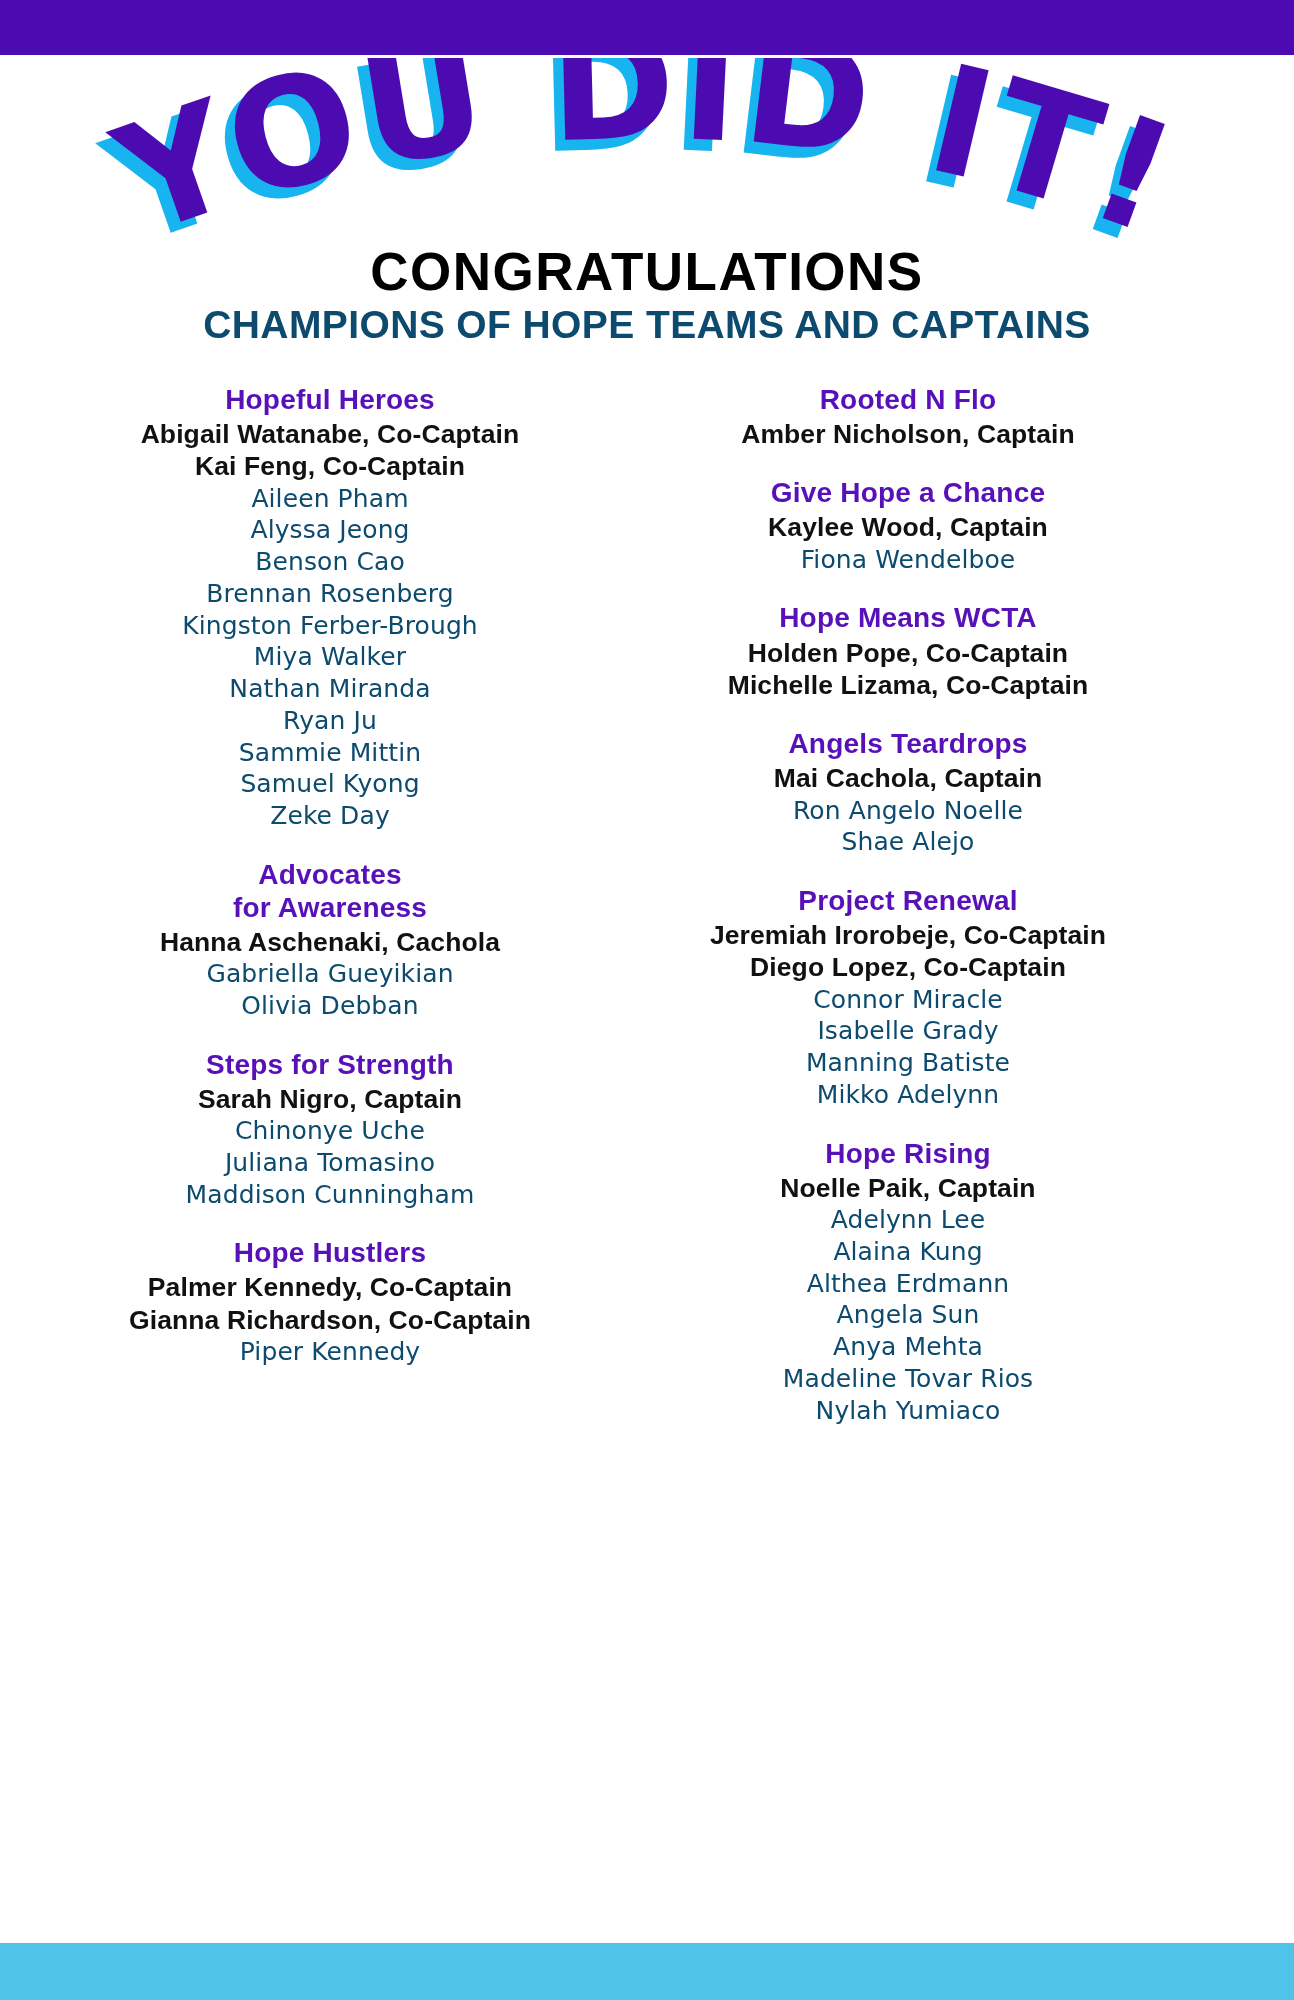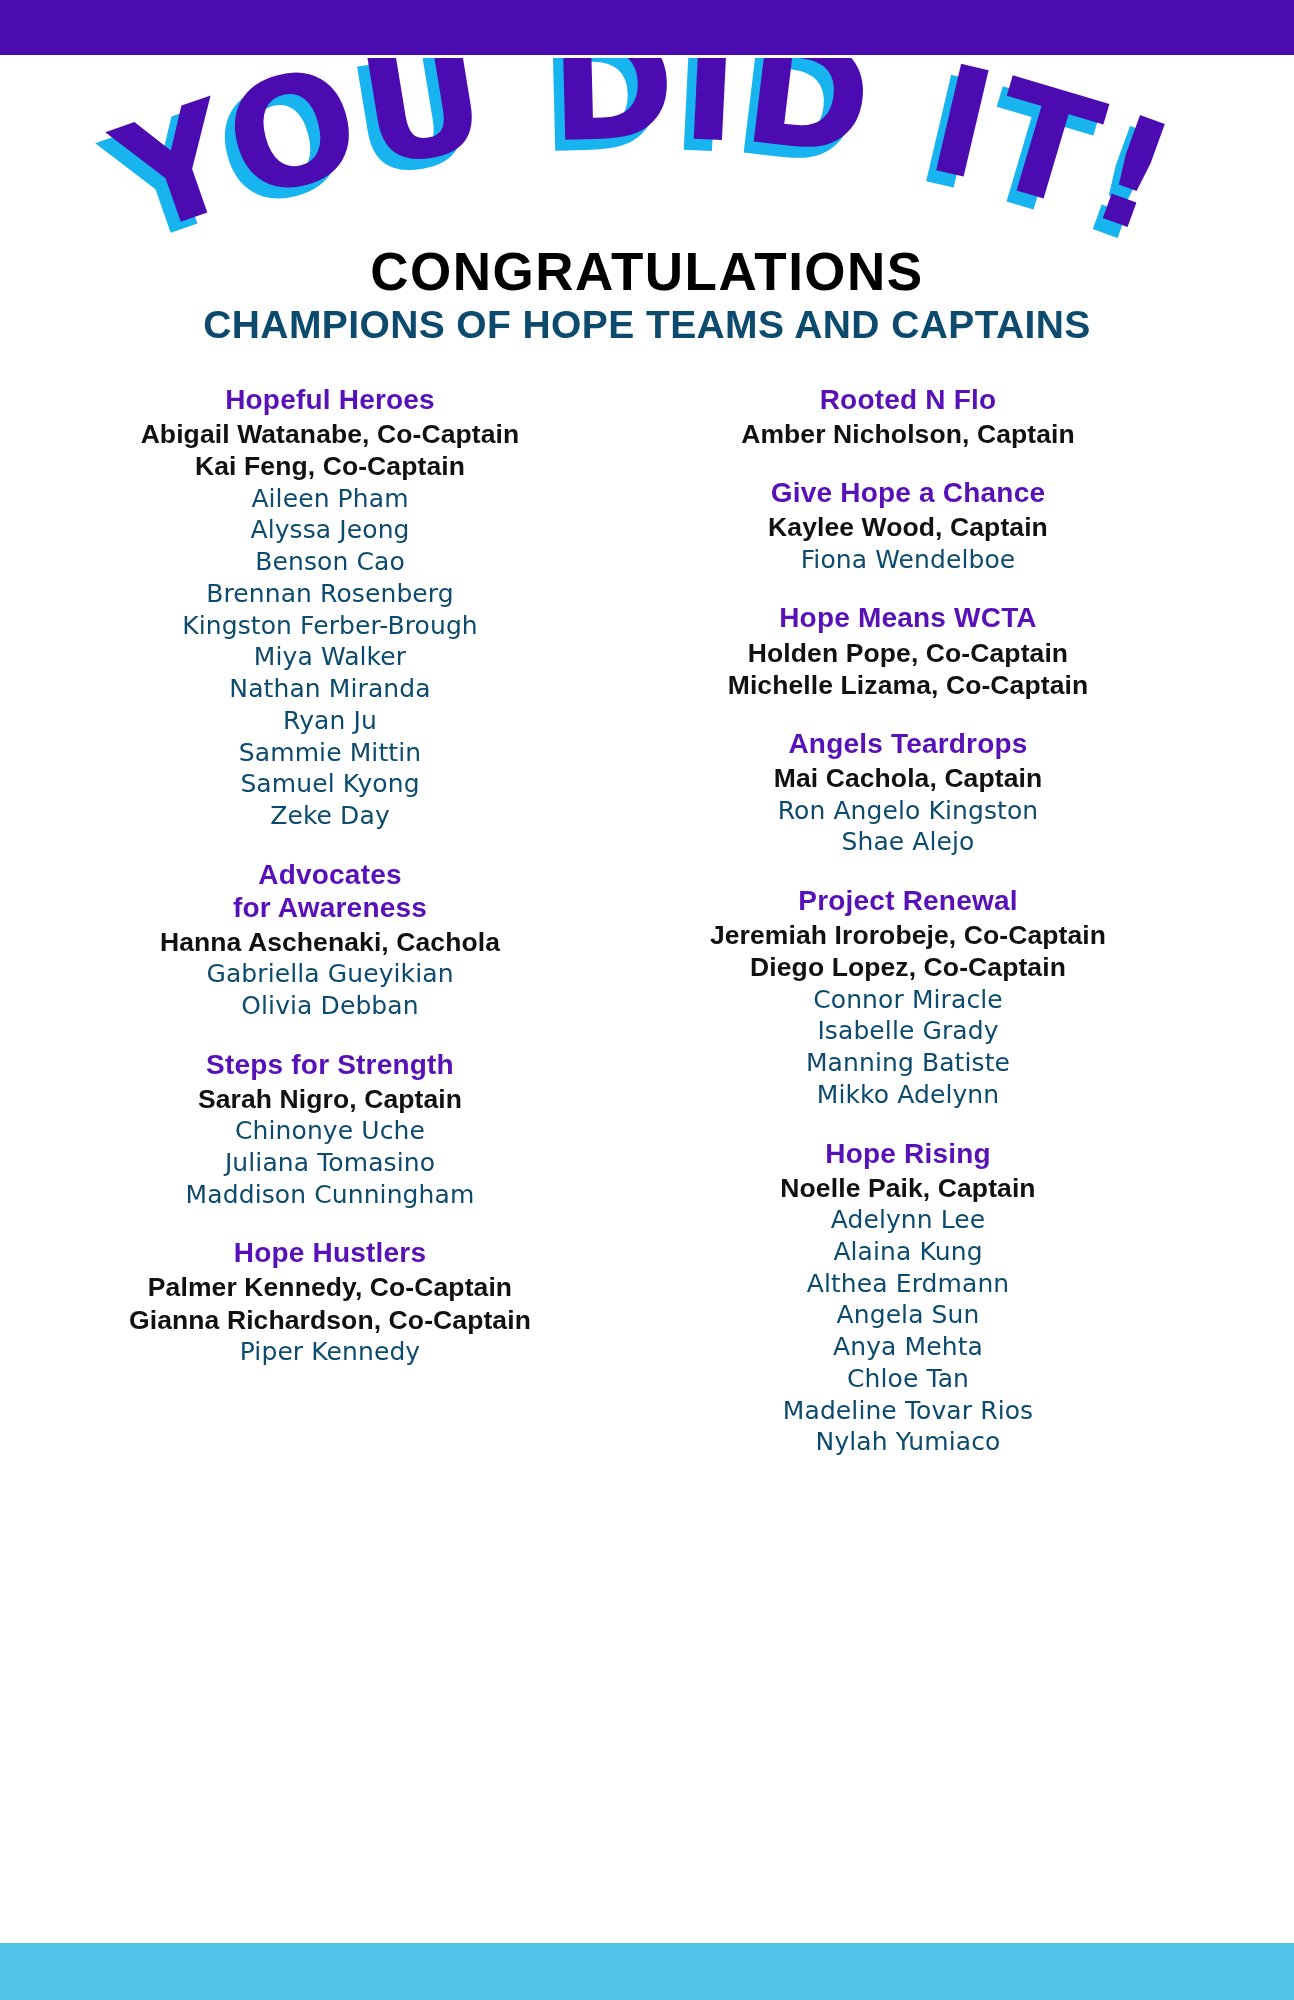--- a/index.html
+++ b/index.html
@@ -171,40 +171,39 @@
         <div class="member">Fiona Wendelboe</div>
       </div>
       <div class="team">
         <div class="team-name">Hope Means WCTA</div>
         <div class="captain">Holden Pope, Co-Captain</div>
         <div class="captain">Michelle Lizama, Co-Captain</div>
       </div>
       <div class="team">
         <div class="team-name">Angels Teardrops</div>
         <div class="captain">Mai Cachola, Captain</div>
-        <div class="member">Ron Angelo Kingston</div>
+        <div class="member">Ron Angelo Noelle</div>
         <div class="member">Shae Alejo</div>
       </div>
       <div class="team">
         <div class="team-name">Project Renewal</div>
         <div class="captain">Jeremiah Irorobeje, Co-Captain</div>
         <div class="captain">Diego Lopez, Co-Captain</div>
         <div class="member">Connor Miracle</div>
         <div class="member">Isabelle Grady</div>
         <div class="member">Manning Batiste</div>
         <div class="member">Mikko Adelynn</div>
       </div>
       <div class="team">
         <div class="team-name">Hope Rising</div>
         <div class="captain">Noelle Paik, Captain</div>
         <div class="member">Adelynn Lee</div>
         <div class="member">Alaina Kung</div>
         <div class="member">Althea Erdmann</div>
         <div class="member">Angela Sun</div>
         <div class="member">Anya Mehta</div>
-        <div class="member">Chloe Tan</div>
         <div class="member">Madeline Tovar Rios</div>
         <div class="member">Nylah Yumiaco</div>
       </div>
     </div>
 </div>
 
 <div class="bottom-bar"></div>
 
 </body></html>

